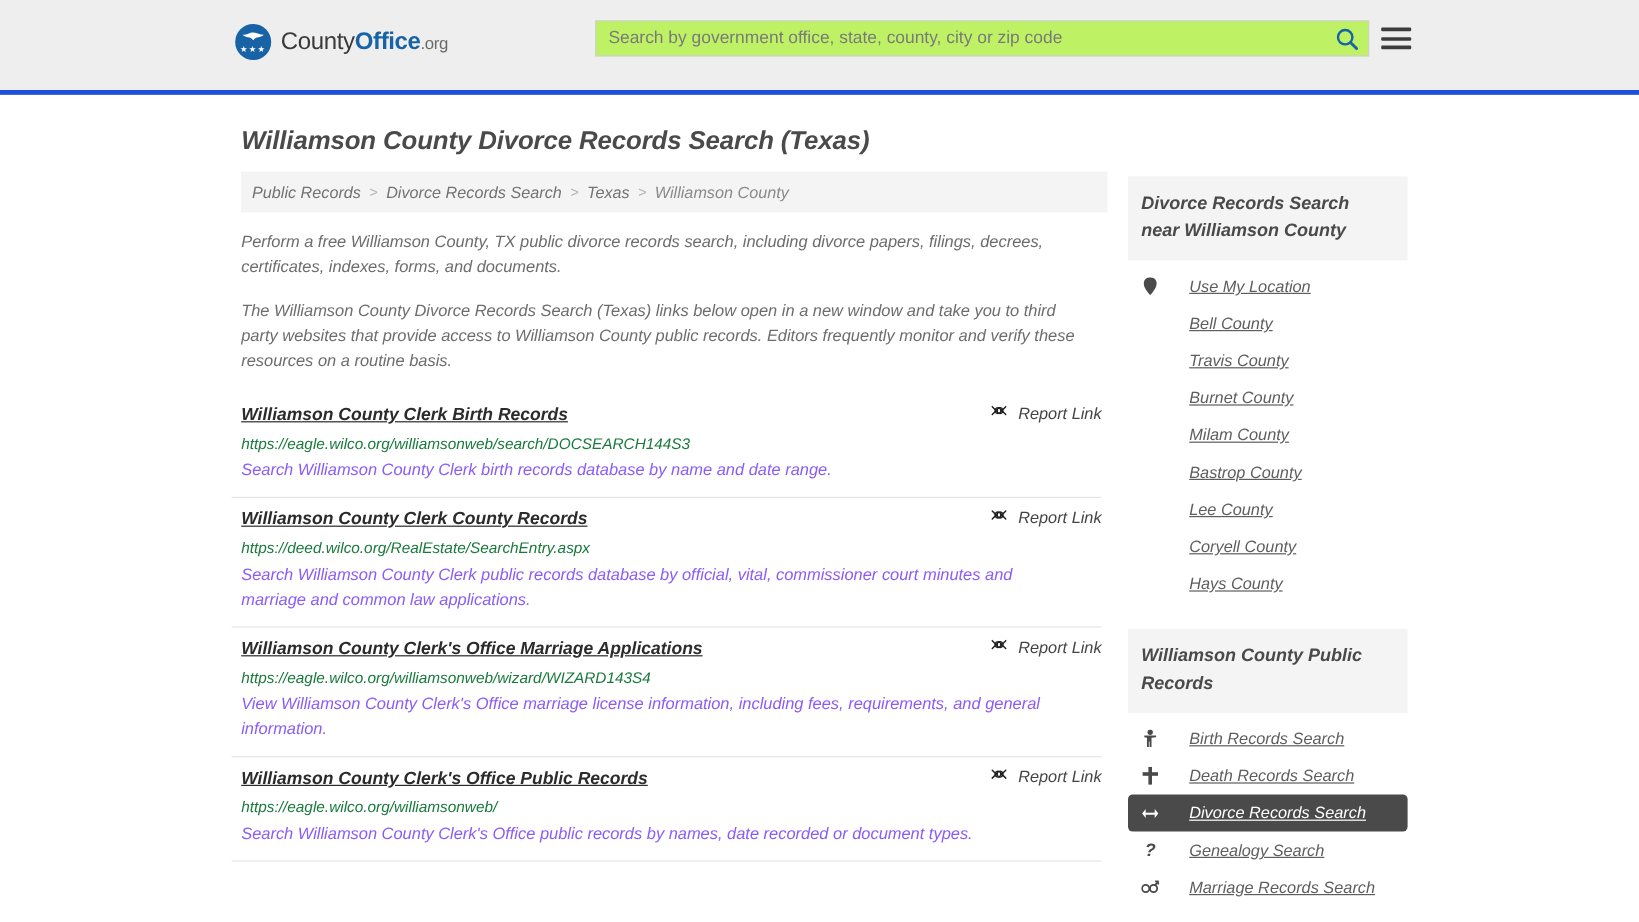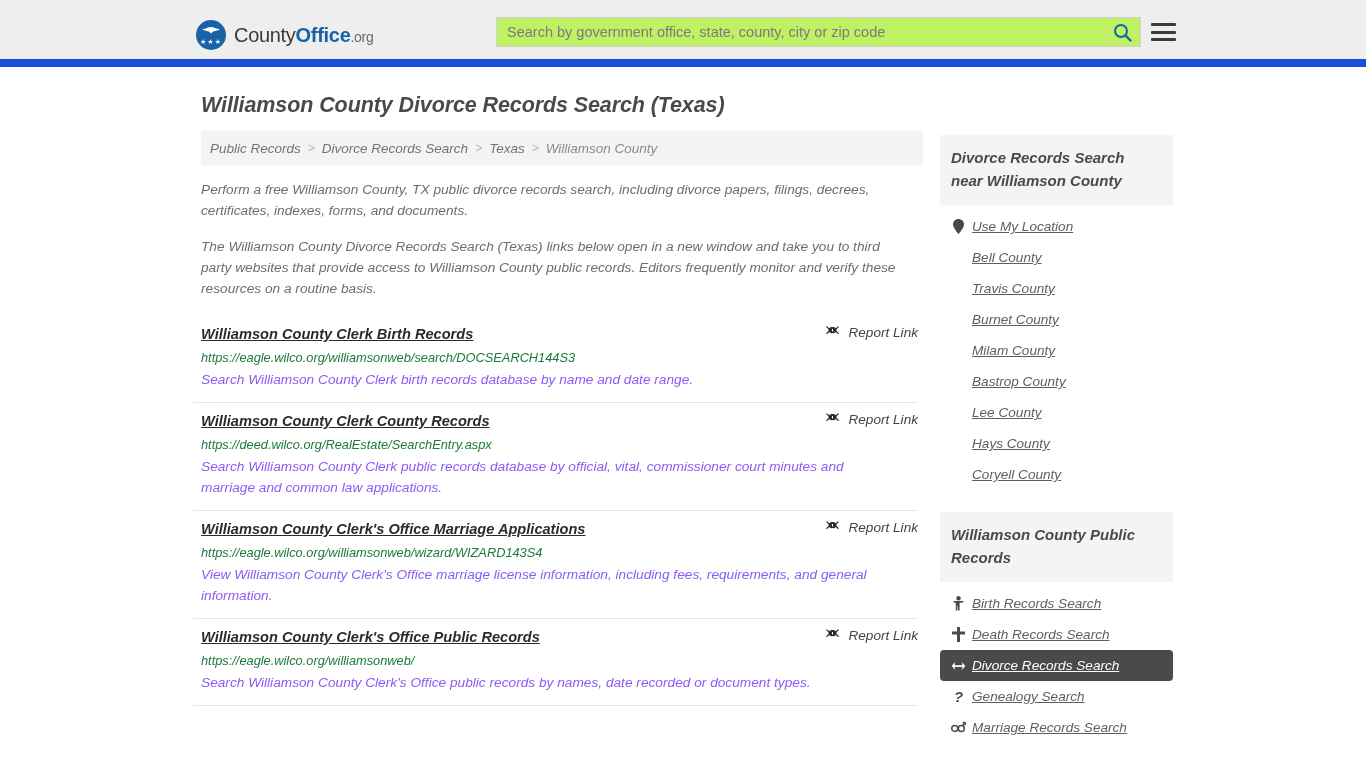--- a/index.html
+++ b/index.html
@@ -8,23 +8,23 @@
     margin: 0; padding: 0;
     width: 1366px; height: 768px;
     overflow: hidden;
     background: #ffffff;
     font-family: "Liberation Sans", sans-serif;
     color: #444;
   }
 
   
   .site-header {
-    height: 67px;
+    height: 79px;
     background: #eeeeee;
-    border-bottom: 8px solid #1d4ed8;
+    border-bottom: 4px solid #1d4ed8;
     display: flex;
     align-items: center;
     position: relative;
   }
   .logo-wrap {
     position: absolute;
     left: 196px;
     top: 20px;
     display: flex;
     align-items: center;
@@ -229,21 +229,21 @@
     padding: 11px 13px 13px 11px;
     font-size: 15px;
     font-weight: bold;
     color: #4a4a4a;
     line-height: 23px;
   }
   .panel-list { padding: 6px 0 0 0; }
   .panel-item {
     display: flex;
     align-items: center;
-    gap: 6px;
+    gap: 25px;
     padding: 8px 11px;
     border-radius: 4px;
     text-decoration: none;
     text-align: right;
   }
   .panel-item .ico {
     width: 15px;
     flex: 0 0 15px;
     display: flex;
     align-items: center;
@@ -417,25 +417,25 @@
           <a class="panel-item" href="#">
             <span class="ico"></span>
             <span class="lbl">Bastrop County</span>
           </a>
           <a class="panel-item" href="#">
             <span class="ico"></span>
             <span class="lbl">Lee County</span>
           </a>
           <a class="panel-item" href="#">
             <span class="ico"></span>
+            <span class="lbl">Coryell County</span>
+          </a>
+          <a class="panel-item" href="#">
+            <span class="ico"></span>
             <span class="lbl">Hays County</span>
-          </a>
-          <a class="panel-item" href="#">
-            <span class="ico"></span>
-            <span class="lbl">Coryell County</span>
           </a>
         </div>
       </div>
 
       <div class="panel">
         <div class="panel-head">Williamson County Public Records</div>
         <div class="panel-list">
 
           <a class="panel-item" href="#">
             <span class="ico">

